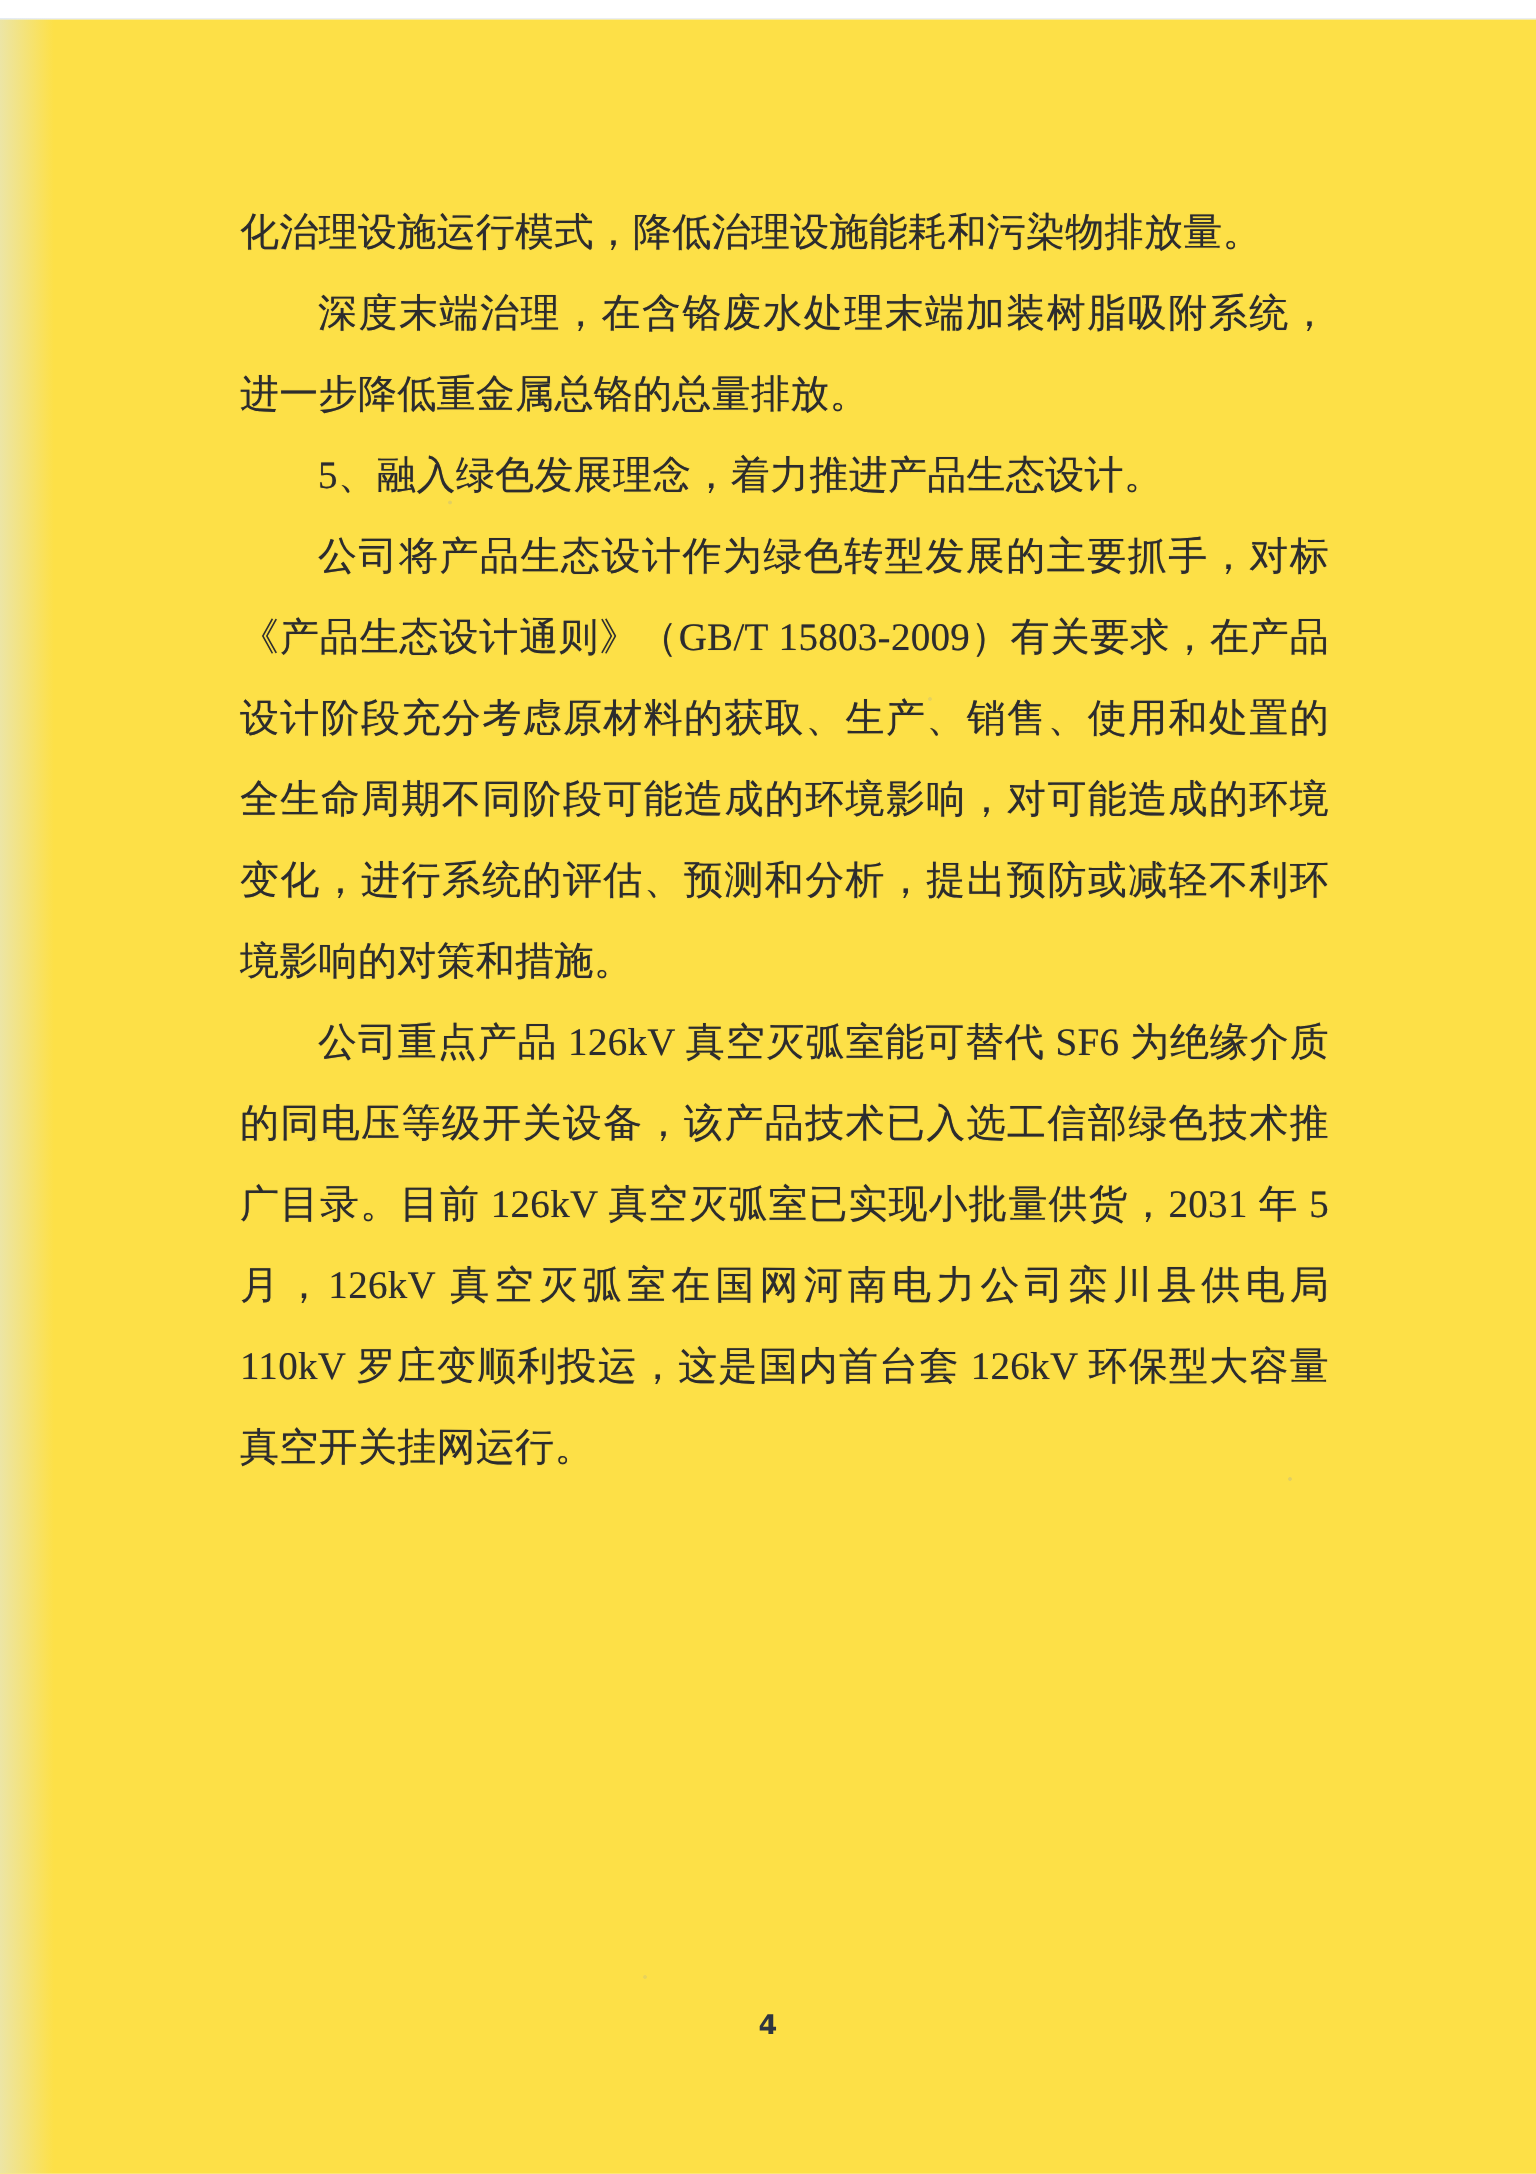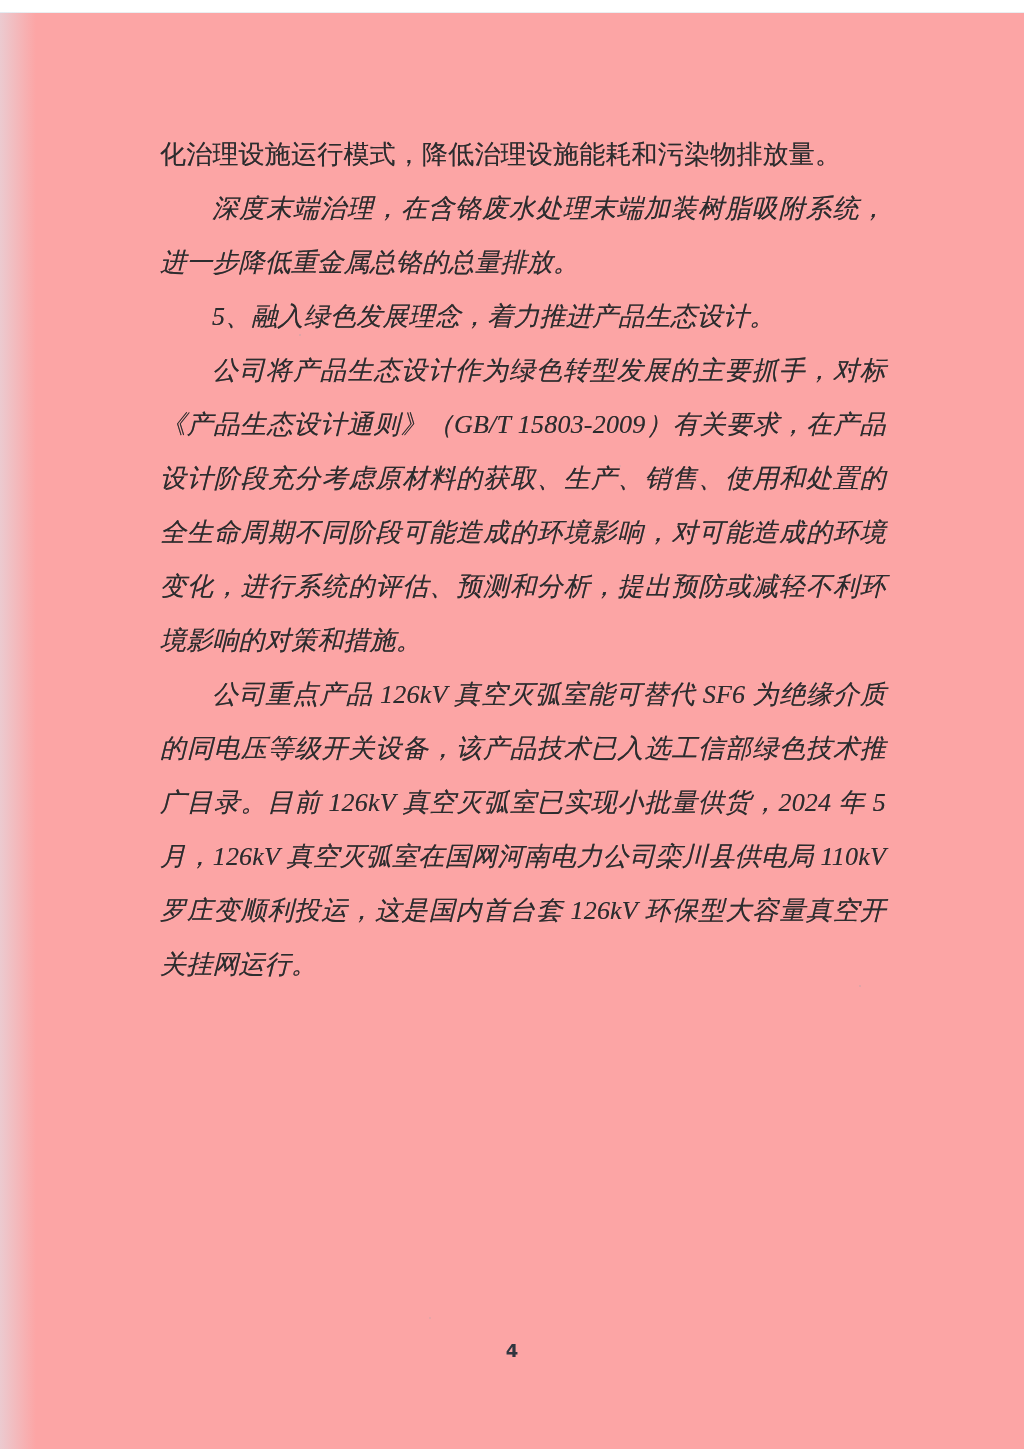--- a/index.html
+++ b/index.html
@@ -10,21 +10,21 @@
     width: 1024px;
     height: 1449px;
     position: relative;
     background: #ffffff;
     font-family: "Liberation Serif", "DejaVu Serif", serif;
     overflow: hidden;
   }
   .page {
     position: absolute;
     inset: 0;
-    background: #fca5a5;
+    background: #fde047;
   }
   
   .scan-top-strip {
     position: absolute;
     top: 0; left: 0; right: 0;
     height: 12px;
     background: #ffffff;
     border-bottom: 1px solid rgba(198, 206, 214, 0.35);
   }
   .scan-left-strip {
@@ -56,21 +56,20 @@
     text-justify: inter-ideograph;
     letter-spacing: 0.2px;
     text-shadow: 0 0 0.5px rgba(44, 44, 46, 0.55);
   }
   .para {
     margin: 0;
     padding: 0;
   }
   .para.indent {
     text-indent: 2em;
-    font-style: italic;
   }
   .page-footer {
     position: absolute;
     top: 1340px;
     left: 0;
     width: 100%;
     text-align: center;
   }
   .page-number {
     font-family: "DejaVu Sans", "Liberation Sans", sans-serif;
@@ -85,19 +84,19 @@
 <div class="page">
   <div class="scan-top-strip"></div>
   <div class="scan-left-strip"></div>
   <div class="scan-speckles"></div>
 
   <main class="content">
     <p class="para">化治理设施运行模式，降低治理设施能耗和污染物排放量。</p>
     <p class="para indent">深度末端治理，在含铬废水处理末端加装树脂吸附系统，进一步降低重金属总铬的总量排放。</p>
     <p class="para indent">5、融入绿色发展理念，着力推进产品生态设计。</p>
     <p class="para indent">公司将产品生态设计作为绿色转型发展的主要抓手，对标《产品生态设计通则》（GB/T 15803-2009）有关要求，在产品设计阶段充分考虑原材料的获取、生产、销售、使用和处置的全生命周期不同阶段可能造成的环境影响，对可能造成的环境变化，进行系统的评估、预测和分析，提出预防或减轻不利环境影响的对策和措施。</p>
-    <p class="para indent">公司重点产品 126kV 真空灭弧室能可替代 SF6 为绝缘介质的同电压等级开关设备，该产品技术已入选工信部绿色技术推广目录。目前 126kV 真空灭弧室已实现小批量供货，2024 年 5 月，126kV 真空灭弧室在国网河南电力公司栾川县供电局 110kV 罗庄变顺利投运，这是国内首台套 126kV 环保型大容量真空开关挂网运行。</p>
+    <p class="para indent">公司重点产品 126kV 真空灭弧室能可替代 SF6 为绝缘介质的同电压等级开关设备，该产品技术已入选工信部绿色技术推广目录。目前 126kV 真空灭弧室已实现小批量供货，2031 年 5 月，126kV 真空灭弧室在国网河南电力公司栾川县供电局 110kV 罗庄变顺利投运，这是国内首台套 126kV 环保型大容量真空开关挂网运行。</p>
   </main>
 
   <footer class="page-footer">
     <span class="page-number">4</span>
   </footer>
 </div>
 
 </body></html>

